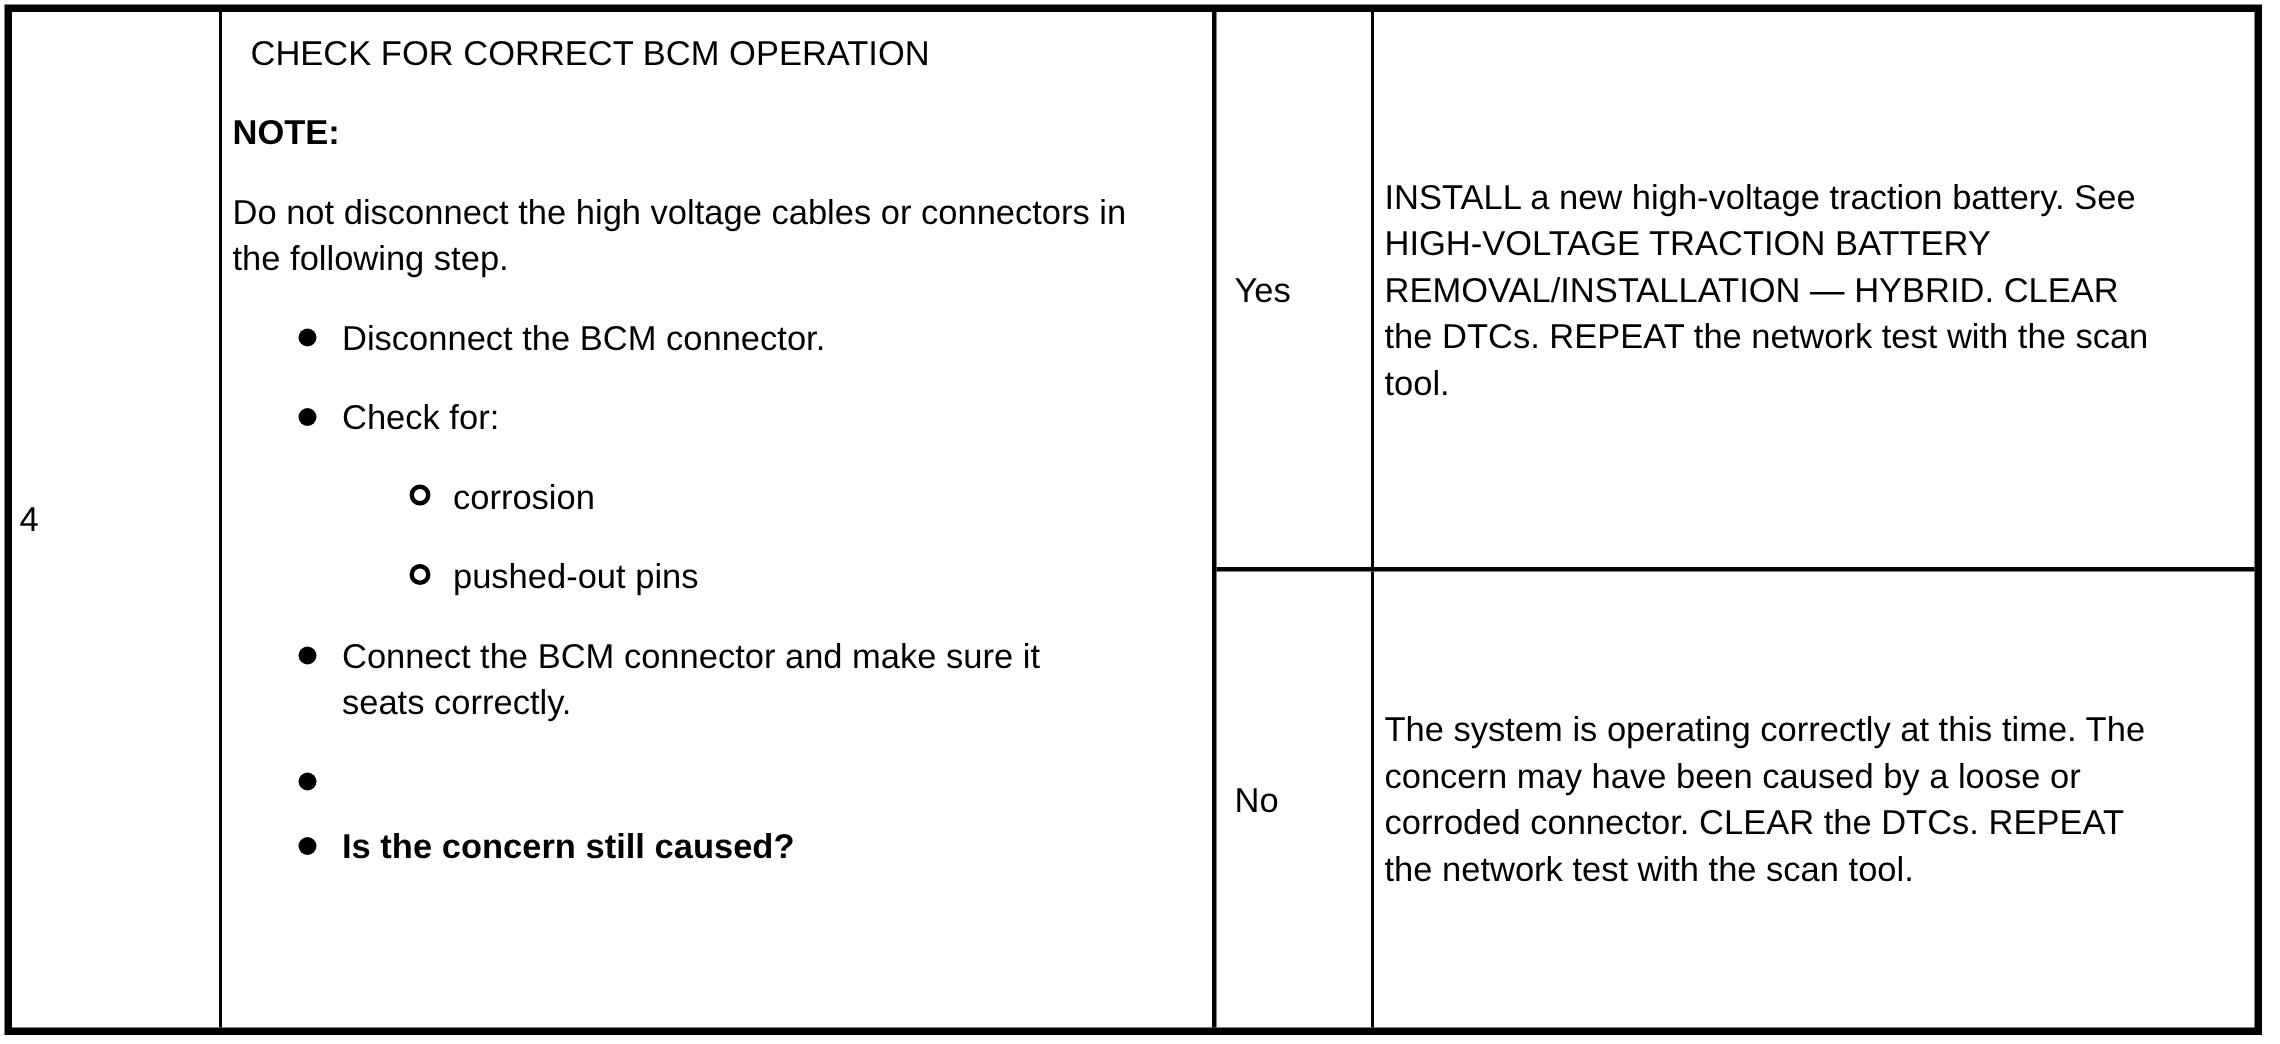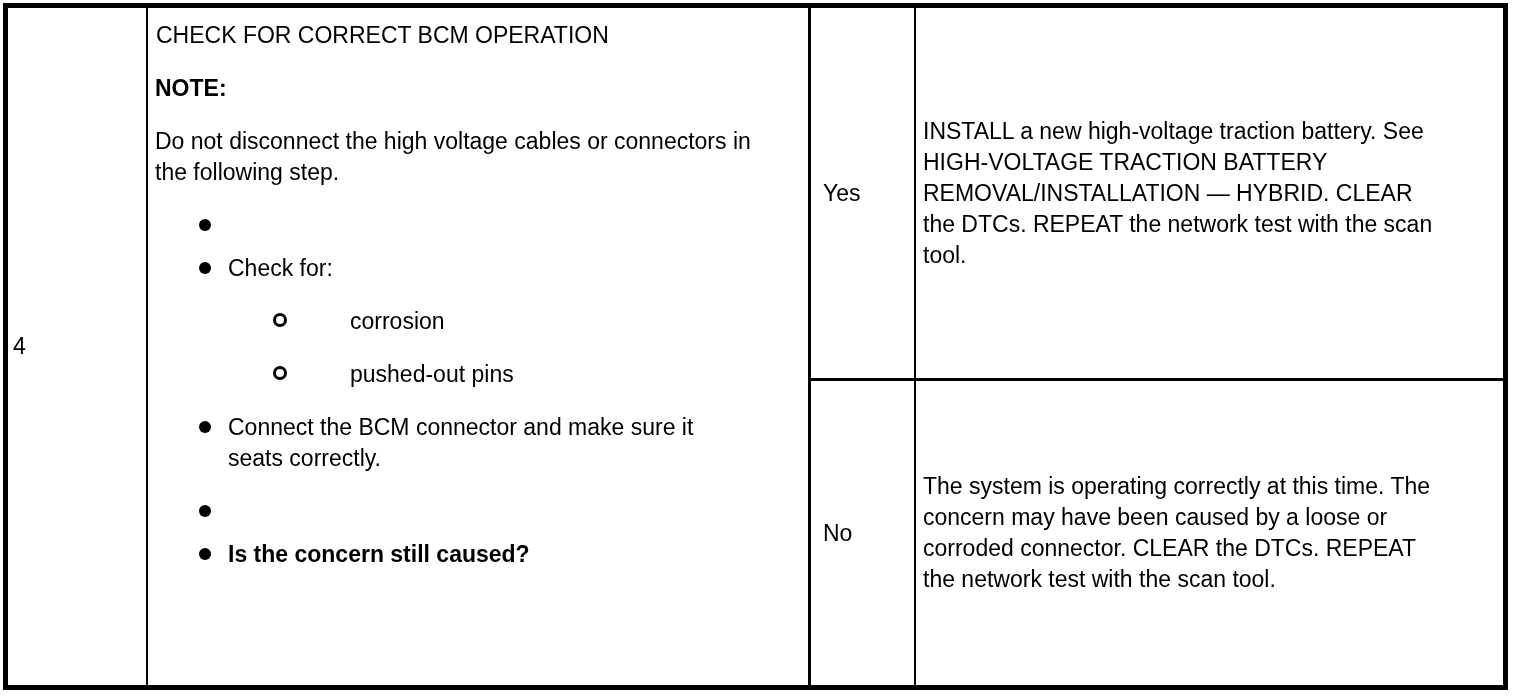--- a/index.html
+++ b/index.html
@@ -41,35 +41,35 @@
     box-sizing: border-box;
   }
   
   .proc-col {
     flex: 0 0 663px;
     border-right: 3px solid #000000;
     box-sizing: border-box;
     padding: 12px 8px 0 7px;
     overflow: hidden;
   }
-  .proc-title { margin: 0 0 22px 1px; }
+  .proc-title { margin: 0 0 22px 12px; }
   .note-label { margin: 0 0 22px 0; font-weight: bold; }
   .note-body  { margin: 0 0 22px 0; }
   .bullet-list {
     list-style: none;
     margin: 0;
     padding: 0;
   }
   .bullet-item {
     display: flex;
     align-items: flex-start;
     margin: 0 0 22px 0;
   }
   .li-l1 { padding-left: 44px; }
-  .li-l2 { padding-left: 118px; gap: 48px; }
+  .li-l2 { padding-left: 118px; }
   .marker-l1 {
     flex: 0 0 auto;
     width: 12px;
     height: 12px;
     border-radius: 50%;
     background: #000000;
     margin-top: 9px;
     margin-right: 17px;
   }
   .marker-l2 {
@@ -127,20 +127,21 @@
 
     <div class="proc-col">
       <div class="proc-title">CHECK FOR CORRECT BCM OPERATION</div>
       <div class="note-label">NOTE:</div>
       <div class="note-body ws">Do not disconnect the high voltage cables or connectors in
 the following step.</div>
 
       <ul class="bullet-list">
         <li class="bullet-item li-l1">
           <span class="marker-l1"></span>
+          <span class="ws">Disconnect the BCM connector.</span>
         </li>
         <li class="bullet-item li-l1">
           <span class="marker-l1"></span>
           <span class="ws">Check for:</span>
         </li>
         <li class="bullet-item li-l2">
           <span class="marker-l2"></span>
           <span class="ws">corrosion</span>
         </li>
         <li class="bullet-item li-l2">

